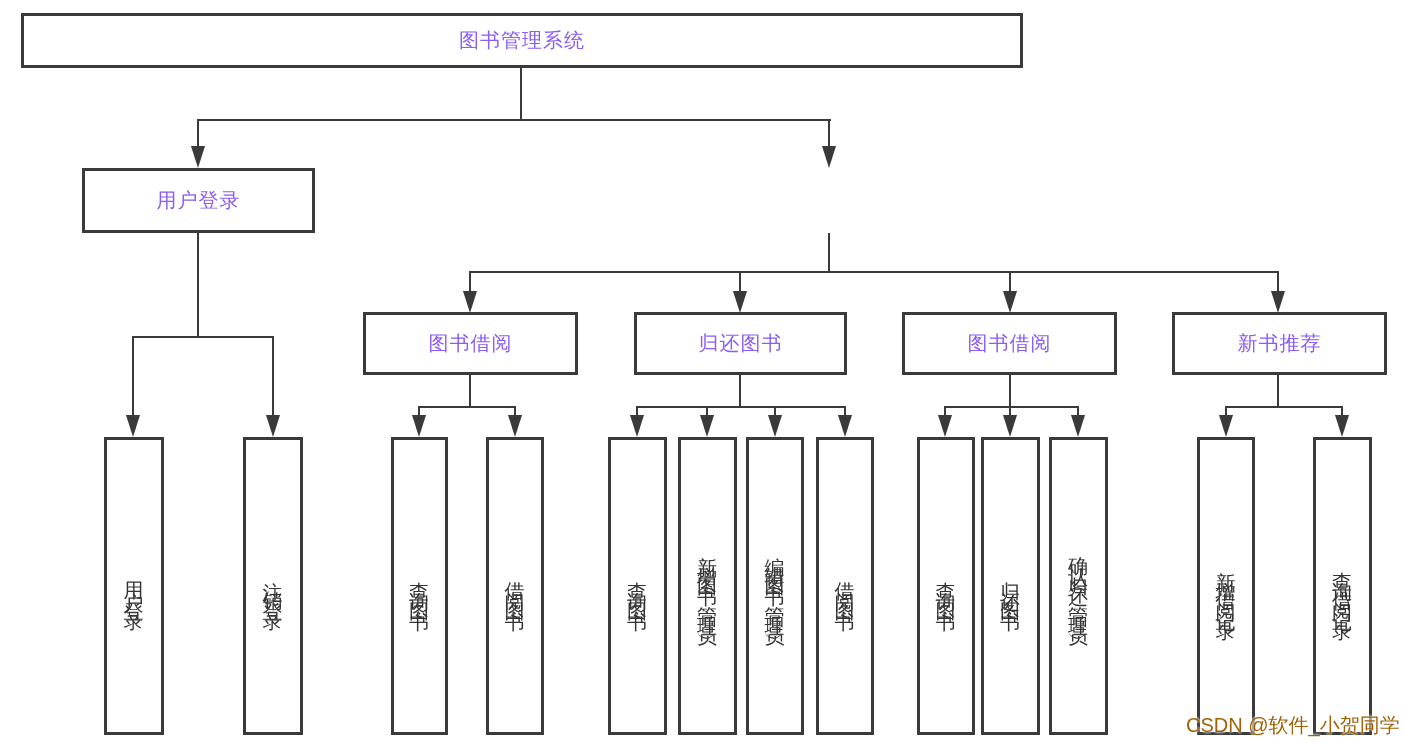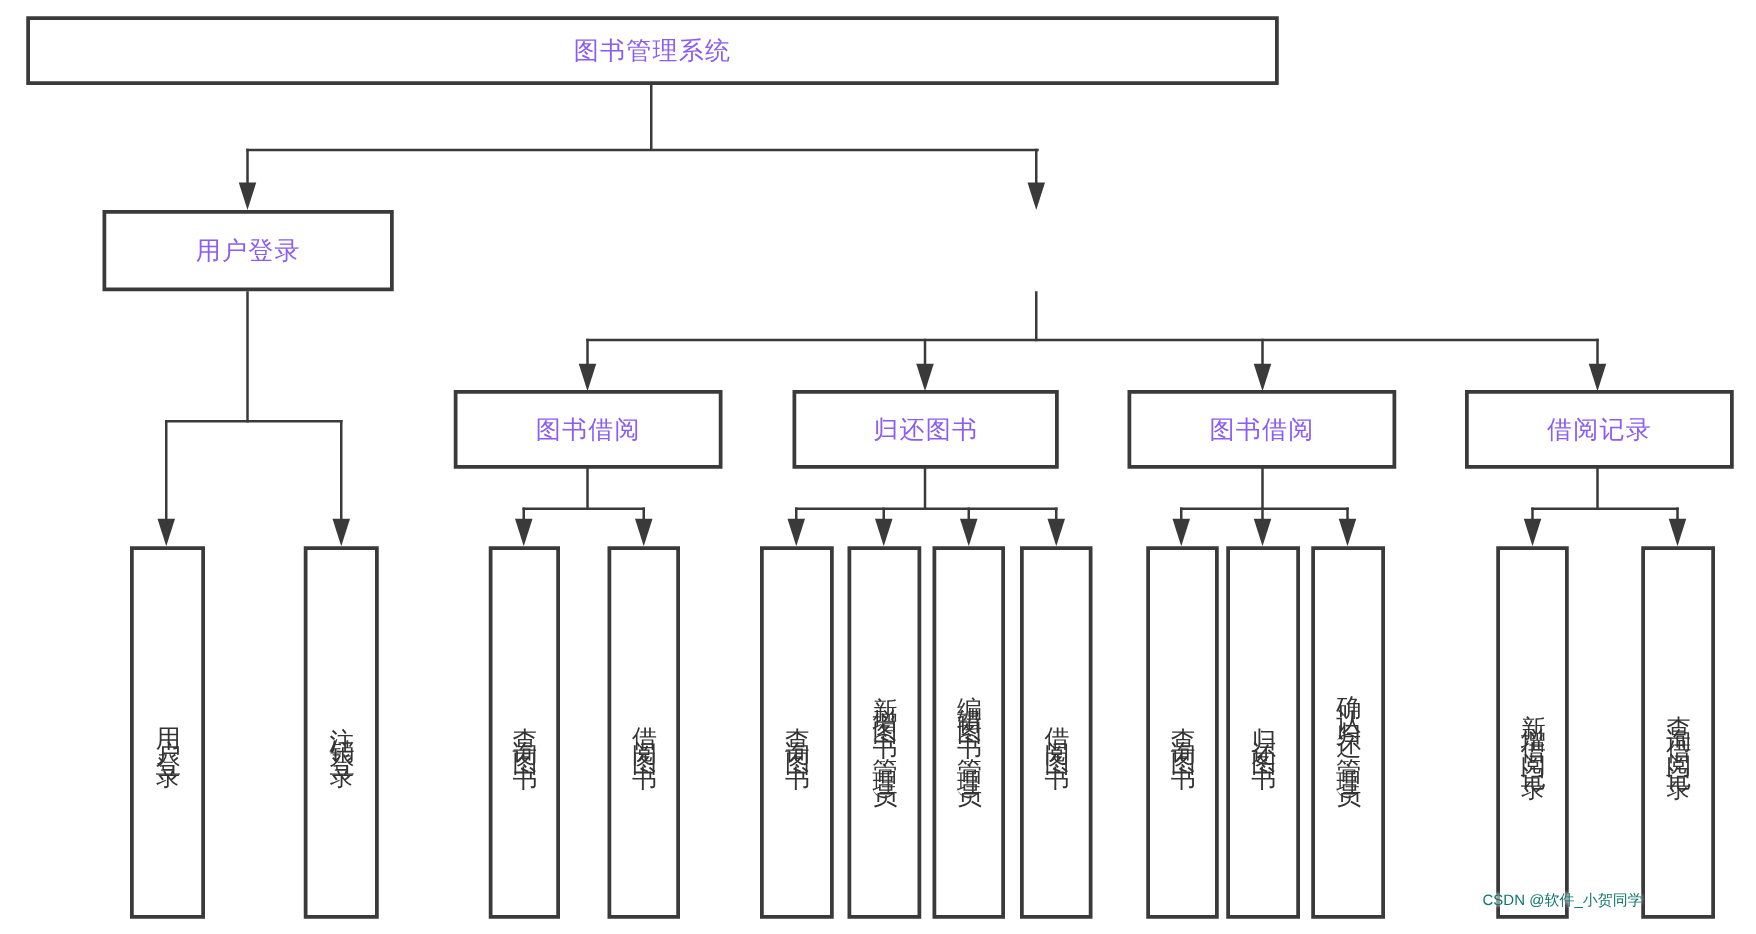--- a/index.html
+++ b/index.html
@@ -19,21 +19,21 @@
   .ln{position:absolute;background:#3a3a3a;}
   .lh{height:2px;}
   .lv{width:2px;}
   .ar{
     position:absolute;width:0;height:0;
     border-left:7px solid transparent;border-right:7px solid transparent;
     border-top:22px solid #3a3a3a;
   }
   .wm{
     position:absolute;left:1186px;top:712px;z-index:5;
-    font-size:12px;color:#0f766e;white-space:nowrap;
+    font-size:20px;color:#a16207;white-space:nowrap;
     text-shadow:0 0 3px #ffffff,0 0 3px #ffffff;
   }
 </style>
 </head>
 <body>
 
 <div id="canvas">
 
   <div class="bx h" style="left:21px;top:13px;width:1002px;height:55px">
     <span>图书管理系统</span>
@@ -71,21 +71,21 @@
   <div class="bx h" style="left:363px;top:312px;width:215px;height:63px">
     <span>图书借阅</span>
   </div>
   <div class="bx h" style="left:634px;top:312px;width:213px;height:63px">
     <span>归还图书</span>
   </div>
   <div class="bx h" style="left:902px;top:312px;width:215px;height:63px">
     <span>图书借阅</span>
   </div>
   <div class="bx h" style="left:1172px;top:312px;width:215px;height:63px">
-    <span>借阅记录</span>
+    <span>新书推荐</span>
   </div>
 
   <div class="ln lv" style="left:469px;top:374px;height:34px"></div>
   <div class="ln lh" style="left:418px;top:406px;width:98px"></div>
   <div class="ln lv" style="left:418px;top:406px;height:12px"></div>
   <div class="ar" style="left:412px;top:415px"></div>
   <div class="ln lv" style="left:514px;top:406px;height:12px"></div>
   <div class="ar" style="left:508px;top:415px"></div>
 
   <div class="ln lv" style="left:739px;top:374px;height:34px"></div>

